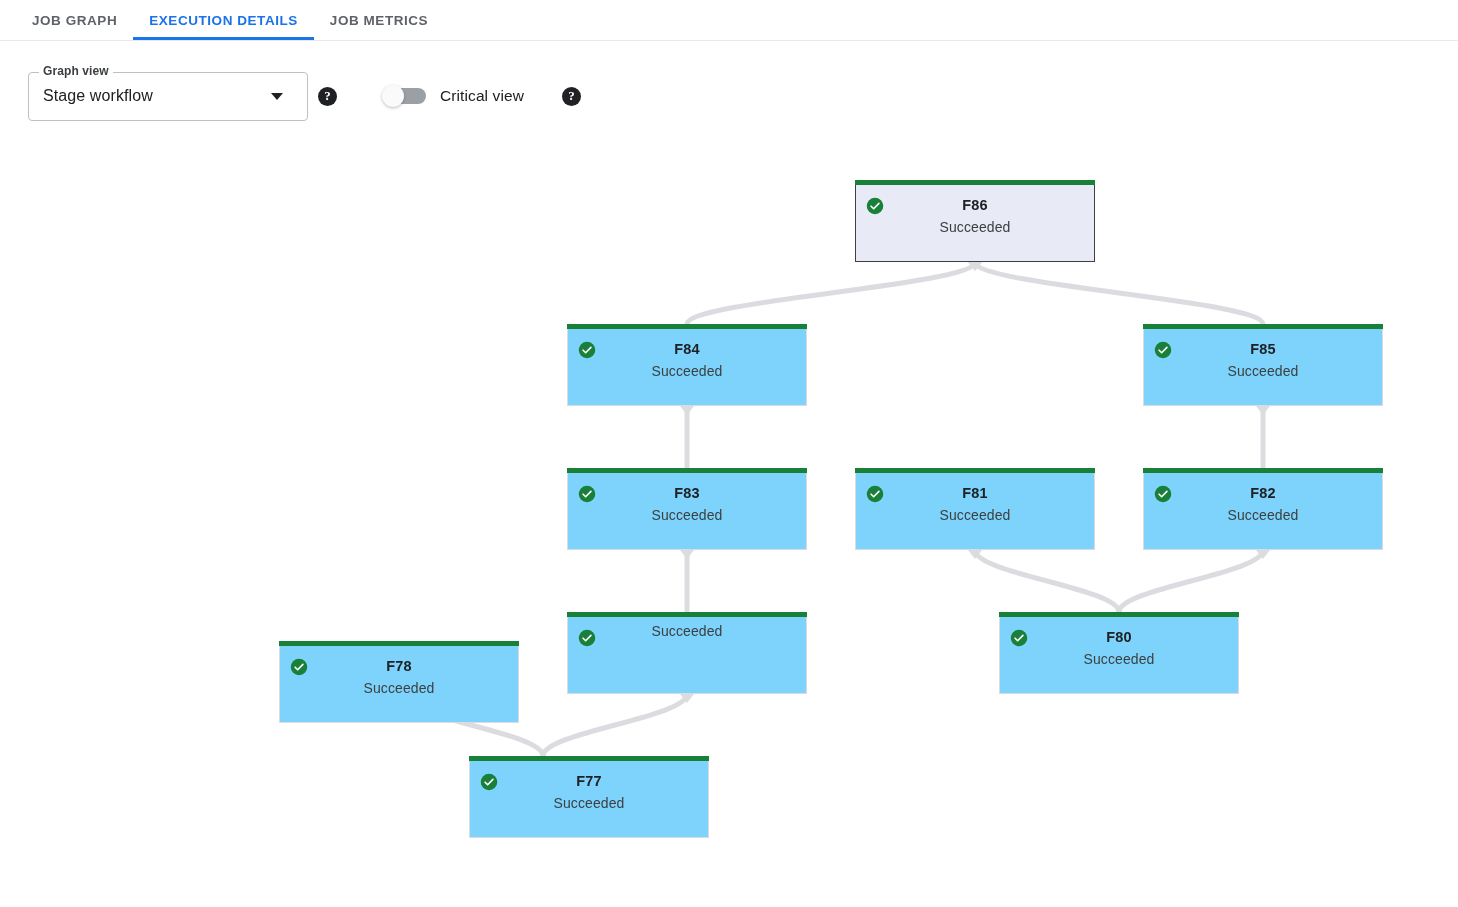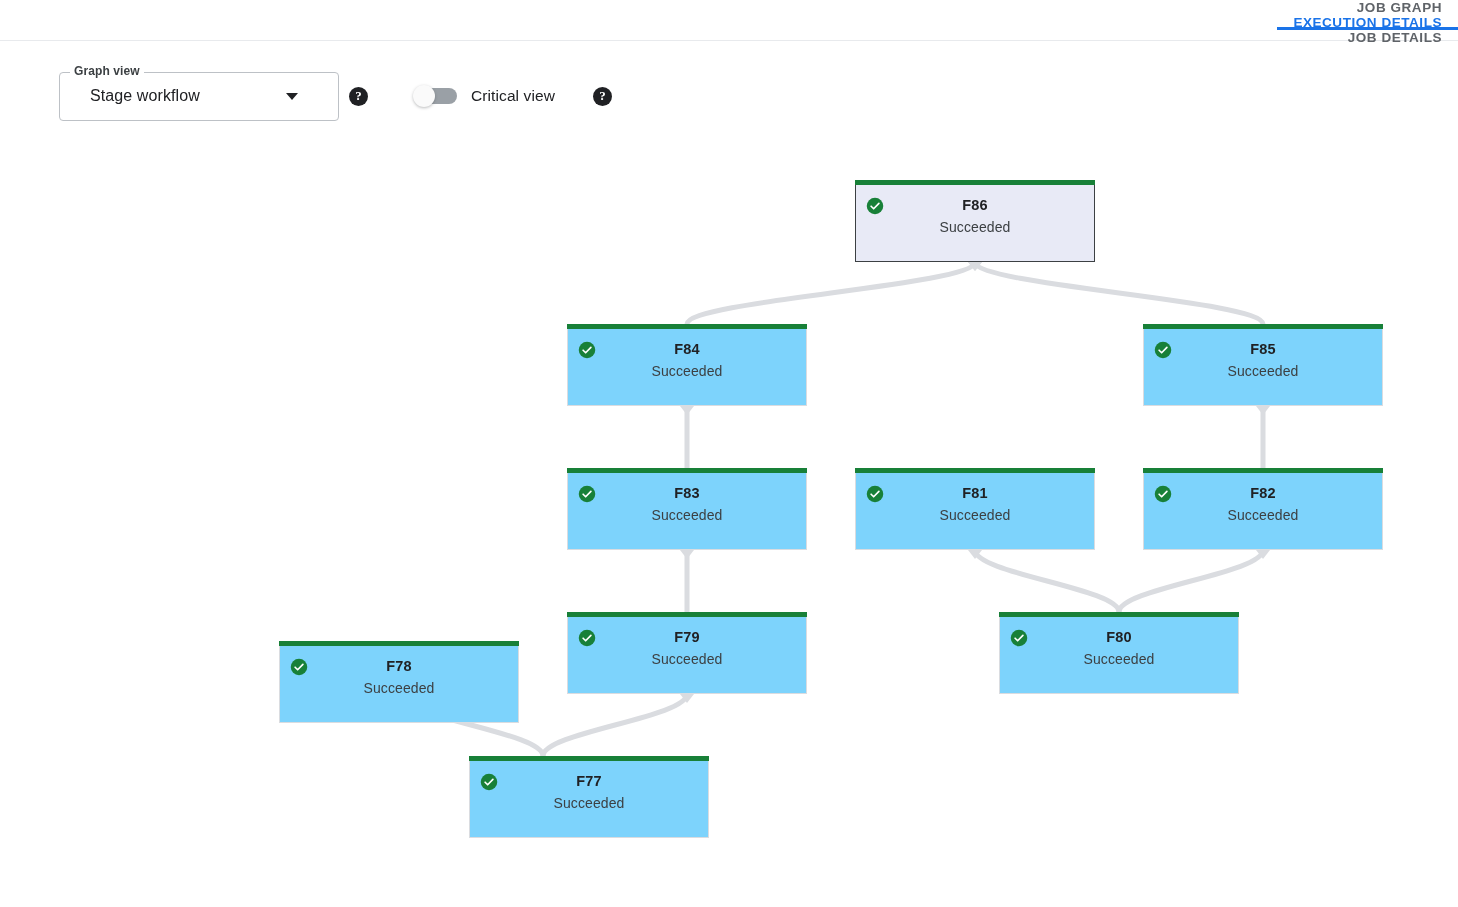--- a/index.html
+++ b/index.html
@@ -10,23 +10,22 @@
     font-family: "Liberation Sans", sans-serif;
     overflow: hidden;
   }
 
   
   .tabbar {
     position: relative;
     height: 41px;
     border-bottom: 1px solid #e8eaed;
     display: flex;
-    align-items: flex-end;
+    align-items: center;
     padding-left: 16px;
-    flex-direction: column;
   }
   .tab {
     position: relative;
     height: 40px;
     display: flex;
     align-items: center;
     padding: 0 16px;
     font-size: 13.5px;
     font-weight: 600;
     letter-spacing: .55px;
@@ -54,24 +53,23 @@
     height: 84px;
   }
   .select-field {
     position: relative;
     width: 280px;
     height: 49px;
     border: 1px solid #bdc1c6;
     border-radius: 4px;
     display: flex;
     align-items: center;
-    padding: 0 30px;
+    padding: 0 14px;
     cursor: pointer;
     background: #fff;
-    margin-left: 31px;
   }
   .select-legend {
     position: absolute;
     top: -9px;
     left: 10px;
     background: #fff;
     padding: 0 4px;
     font-size: 12px;
     color: #3c4043;
     font-weight: 600;
@@ -195,21 +193,21 @@
     padding-top: 6px;
     letter-spacing: .1px;
   }
 </style>
 </head>
 <body>
 
 <div class="tabbar">
   <button class="tab">JOB GRAPH</button>
   <button class="tab active">EXECUTION DETAILS</button>
-  <button class="tab">JOB DETAILS</button>
+  <button class="tab">JOB METRICS</button>
 </div>
 
 <div class="toolbar">
 
   <div class="select-field">
     <span class="select-legend">Graph view</span>
     <span class="select-value">Stage workflow</span>
     <span class="caret"></span>
   </div>
   <div class="help-icon help-after-select">?</div>
@@ -303,21 +301,20 @@
           <path d="M6.8 12.3l3.4 3.4 7-7.2" fill="none" stroke="#fff" stroke-width="2.2" stroke-linecap="round" stroke-linejoin="round"></path>
         </svg>
         <div class="node-title">F78</div>
         <div class="node-status">Succeeded</div>
       </div>
       <div class="node" style="left: 567px; top: 492px;">
         <svg class="node-check" viewBox="0 0 24 24">
           <circle cx="12" cy="12" r="11" fill="#188038"></circle>
           <path d="M6.8 12.3l3.4 3.4 7-7.2" fill="none" stroke="#fff" stroke-width="2.2" stroke-linecap="round" stroke-linejoin="round"></path>
         </svg>
-        <div class="node-title">F79</div>
         <div class="node-status">Succeeded</div>
       </div>
       <div class="node" style="left: 999px; top: 492px;">
         <svg class="node-check" viewBox="0 0 24 24">
           <circle cx="12" cy="12" r="11" fill="#188038"></circle>
           <path d="M6.8 12.3l3.4 3.4 7-7.2" fill="none" stroke="#fff" stroke-width="2.2" stroke-linecap="round" stroke-linejoin="round"></path>
         </svg>
         <div class="node-title">F80</div>
         <div class="node-status">Succeeded</div>
       </div>

